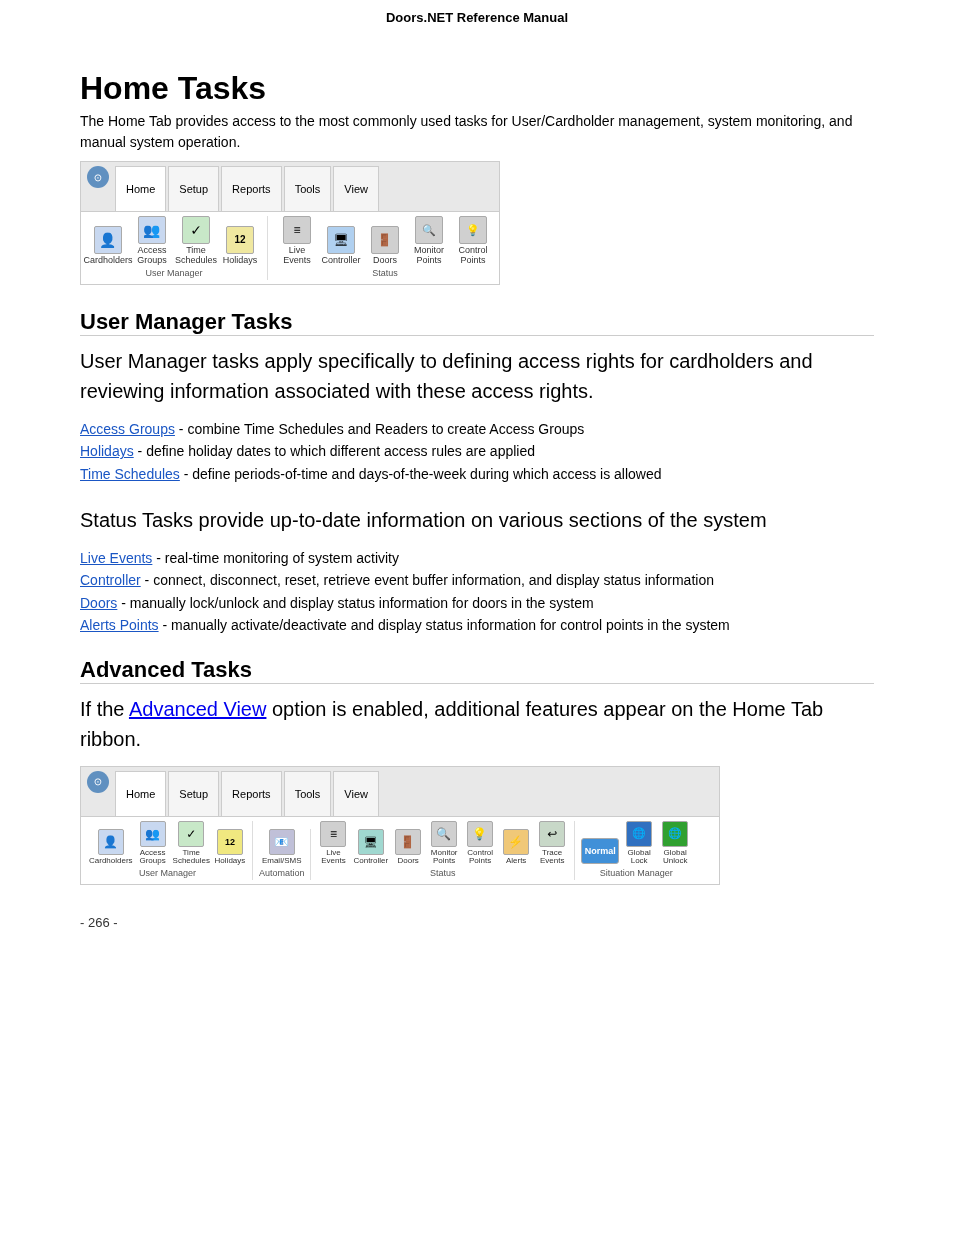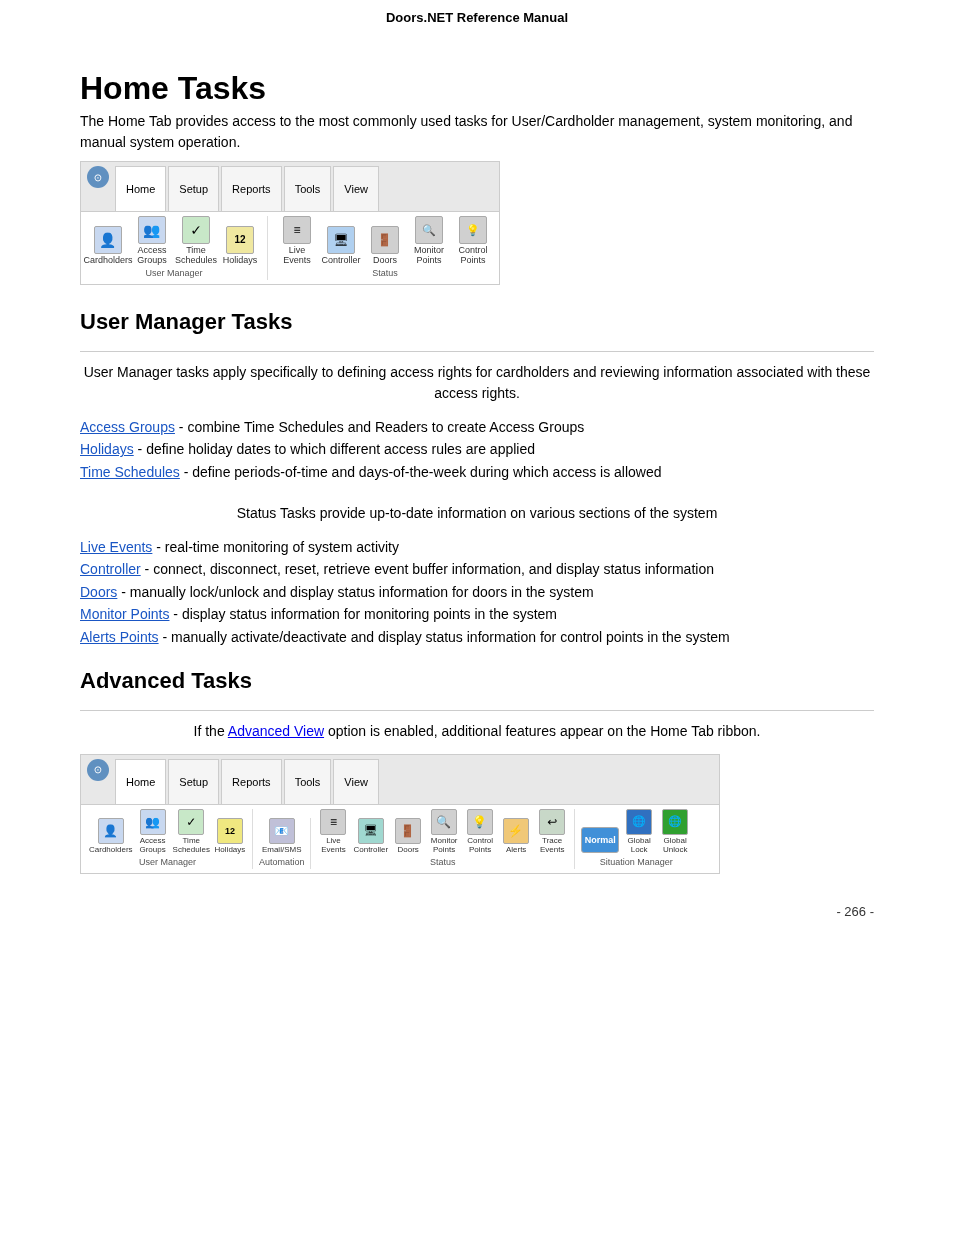--- a/index.html
+++ b/index.html
@@ -136,47 +136,46 @@
       text-align: center;
     }
 
     
     h2.section-title {
       font-size: 22px;
       font-weight: bold;
       margin-top: 10px;
       margin-bottom: 10px;
       border-bottom: 1px solid #ccc;
-      padding-bottom: 16px;
+      padding-bottom: 0;
     }
 
     .section-desc {
-      font-size: 14px;
+      font-size: 20px;
       line-height: 1.5;
       margin-bottom: 12px;
-      text-align: center;
     }
 
     .link-list {
       margin-bottom: 20px;
     }
 
     .link-item {
       font-size: 14px;
       line-height: 1.6;
       display: block;
     }
 
     .link-item a {
       color: #1a56c4;
       text-decoration: underline;
     }
 
     .page-footer {
-      text-align: right;
+      text-align: left;
       font-size: 13px;
       margin-top: 30px;
       color: #333;
     }
 
     
     .ribbon-mockup-wide {
       border: 1px solid #ccc;
       background: #f0f0f0;
       width: 640px;
@@ -366,23 +365,20 @@
     <span class="link-item">
       <a href="#">Live Events</a><span> - real-time monitoring of system activity</span>
     </span>
     <span class="link-item">
       <a href="#">Controller</a><span> - connect, disconnect, reset, retrieve event buffer information, and display status information</span>
     </span>
     <span class="link-item">
       <a href="#">Doors</a><span> - manually lock/unlock and display status information for doors in the system</span>
     </span>
     <span class="link-item">
-      <a href="#">Monitor Points</a><span> - display status information for monitoring points in the system</span>
-    </span>
-    <span class="link-item">
       <a href="#">Alerts Points</a><span> - manually activate/deactivate and display status information for control points in the system</span>
     </span>
   </div>
 
   <h2 class="section-title">Advanced Tasks</h2>
   <p class="section-desc">
     <span>If the </span><a href="#"><span>Advanced View</span></a><span> option is enabled, additional features appear on the Home Tab ribbon.</span>
   </p>
 
   <div class="ribbon-mockup-wide">

